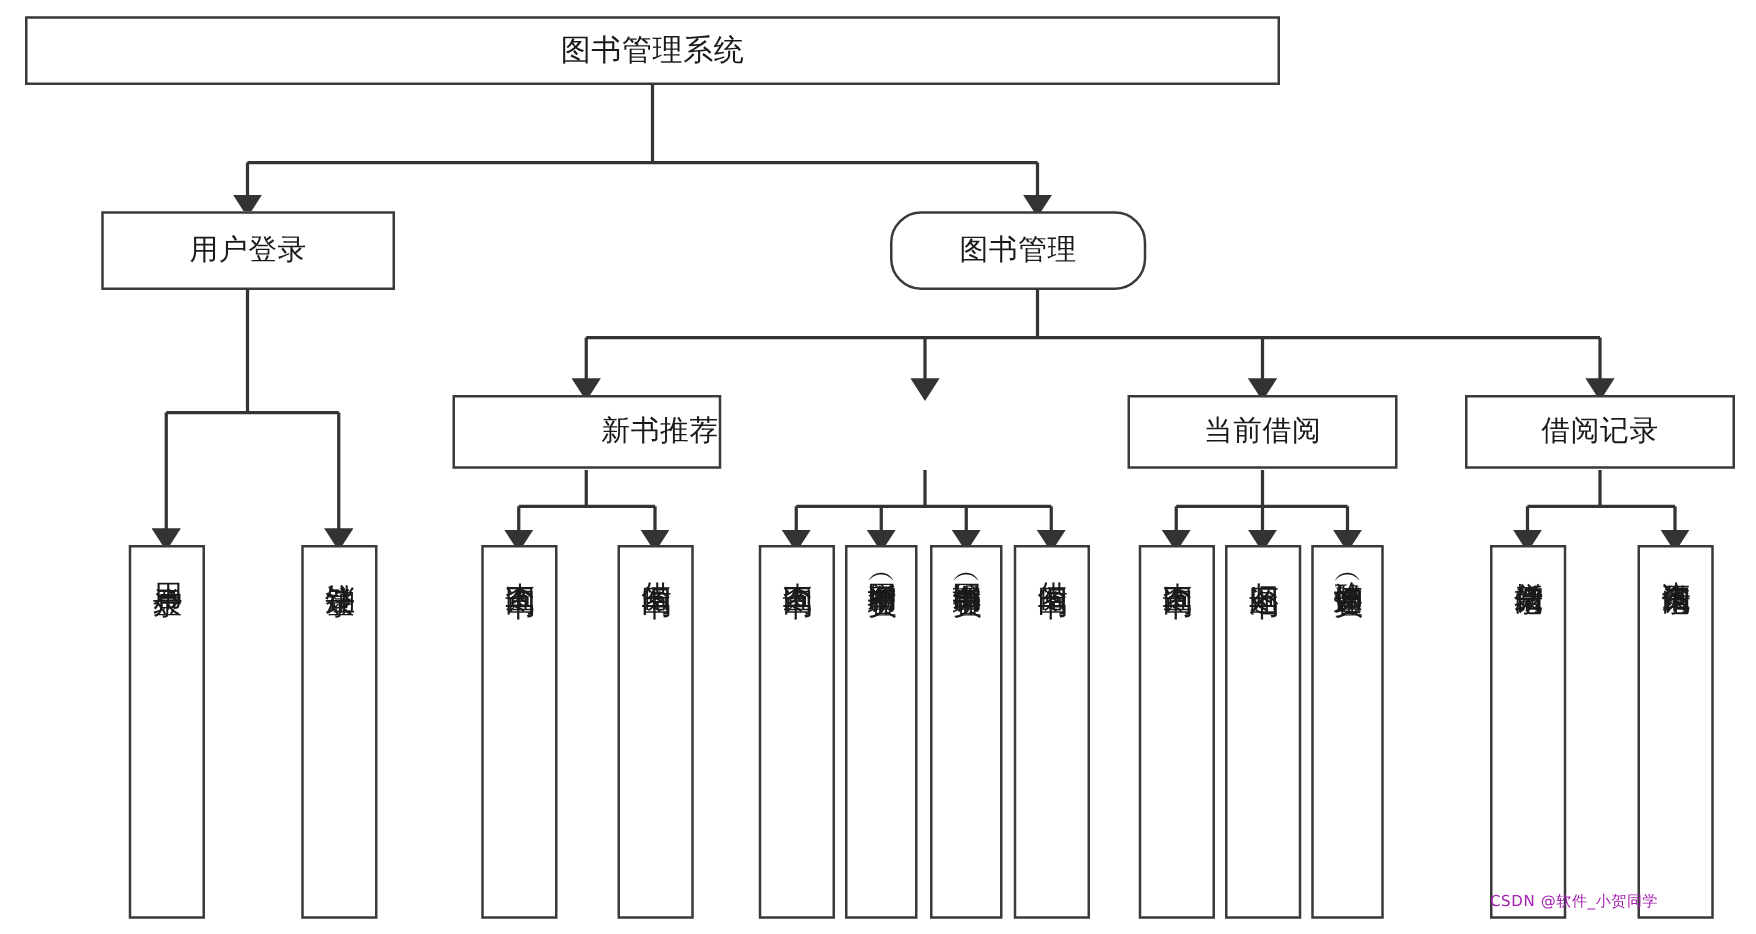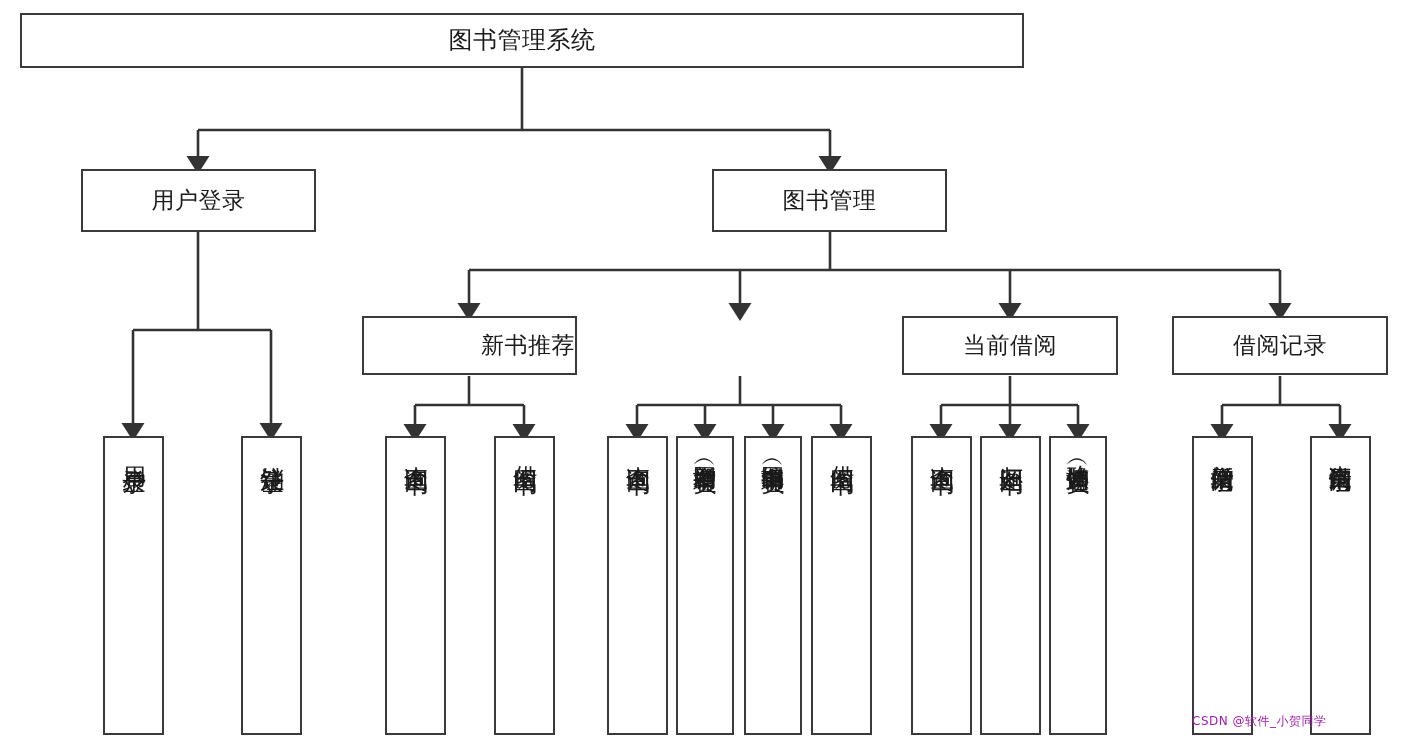--- a/index.html
+++ b/index.html
@@ -134,21 +134,21 @@
   </svg>
 
   <div class="node h root" style="left:20px; top:13px; width:1004px; height:55px;">
     <span class="node-label">图书管理系统</span>
   </div>
 
   <div class="node h" style="left:81px; top:169px; width:235px; height:63px;">
     <span class="node-label">用户登录</span>
   </div>
 
-  <div class="node h" style="left:712px; top:169px; width:235px; height:63px;">
+  <div class="node h" style="left:712px; top:169px; width:205px; height:63px;border-radius:25px;">
     <span class="node-label">图书管理</span>
   </div>
 
   <div class="node h" style="left:362px; top:316px; width:215px; height:59px;justify-content:flex-end;">
     <span class="node-label">新书推荐</span>
   </div>
 
 
   <div class="node h" style="left:902px; top:316px; width:216px; height:59px;">
     <span class="node-label">当前借阅</span>

